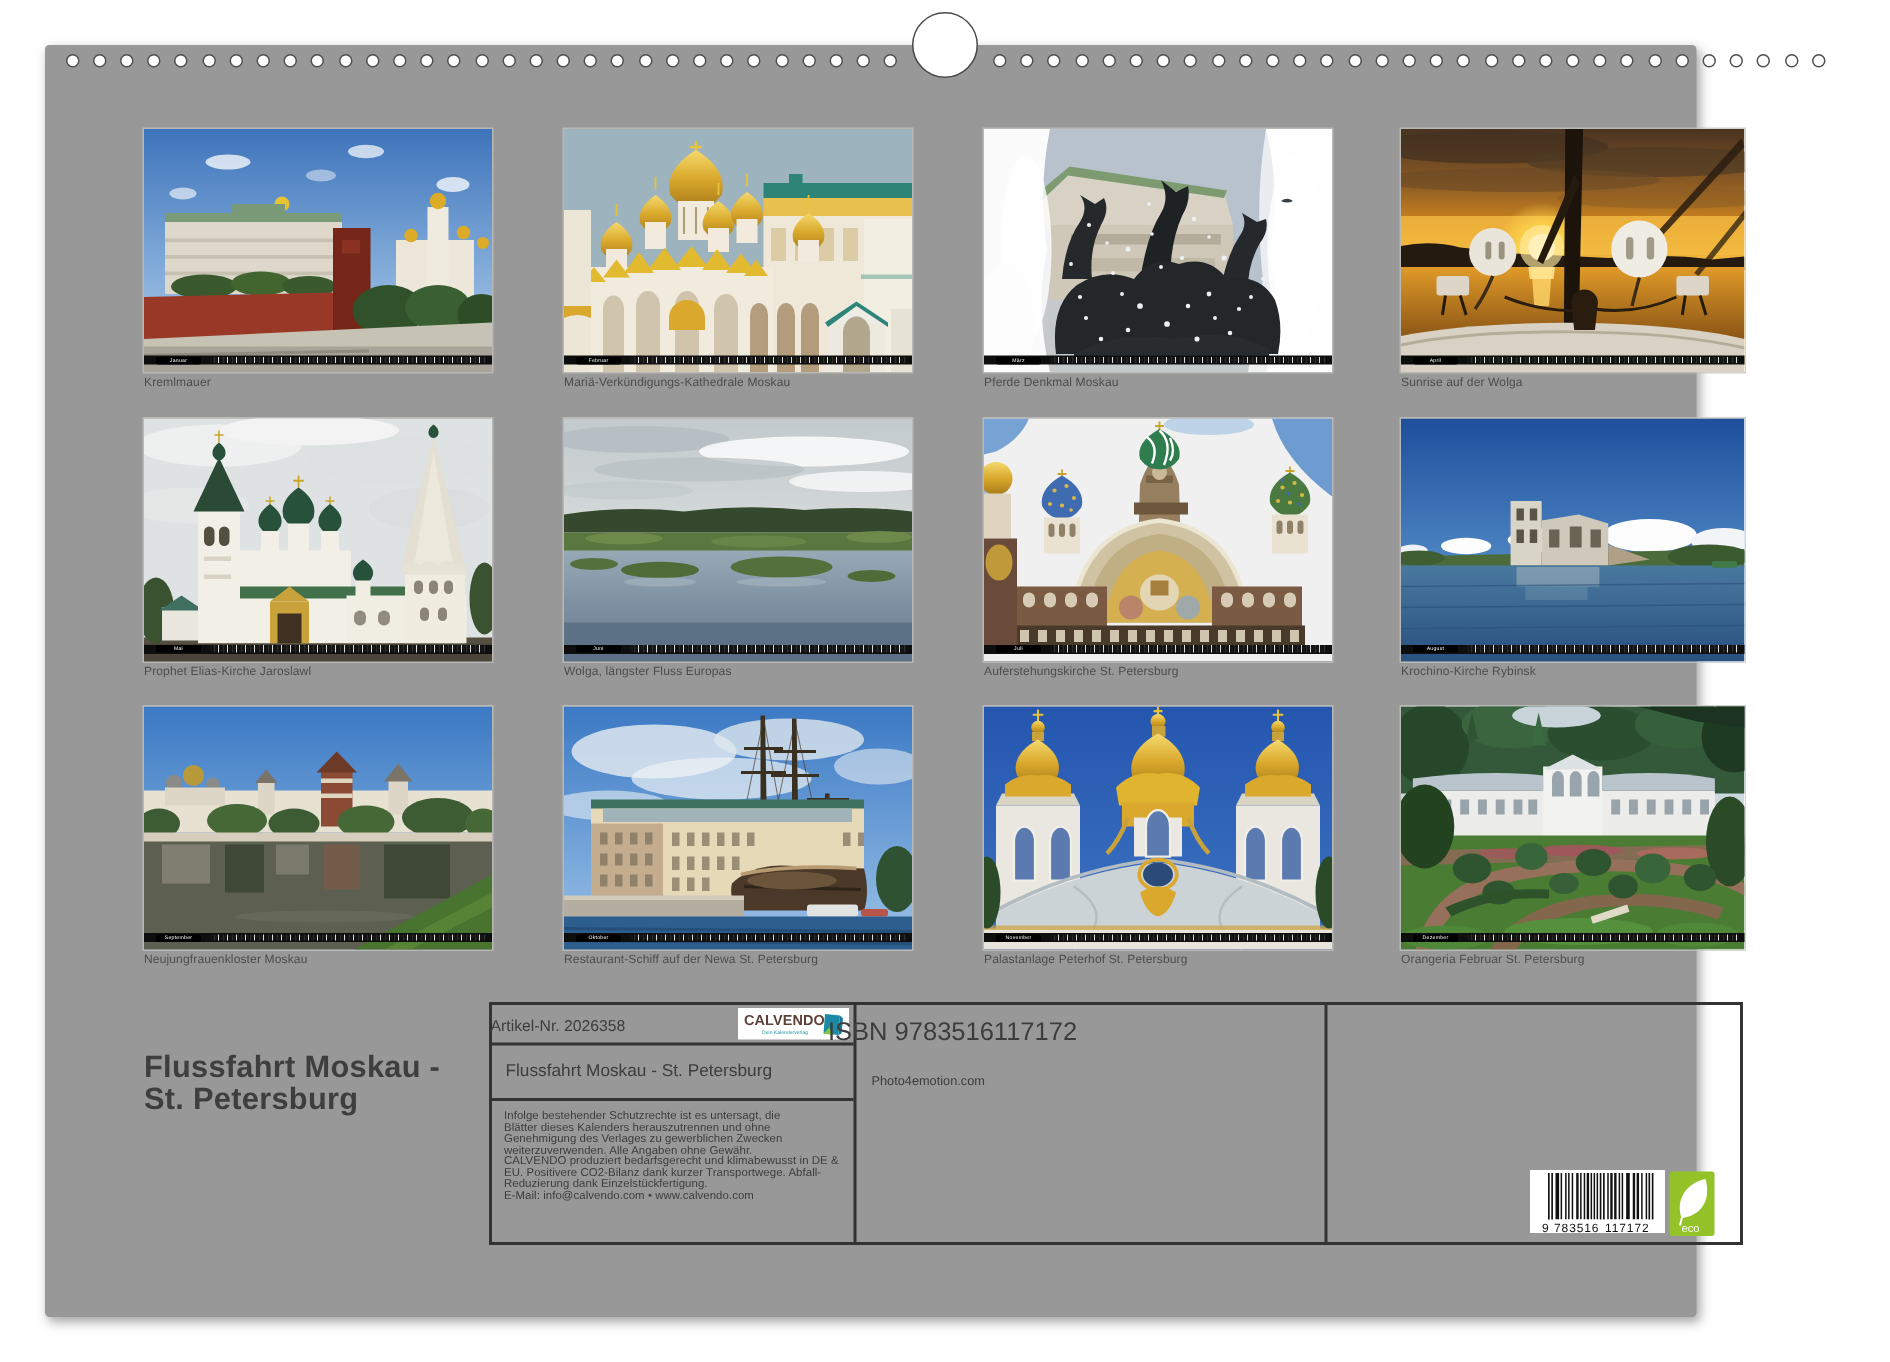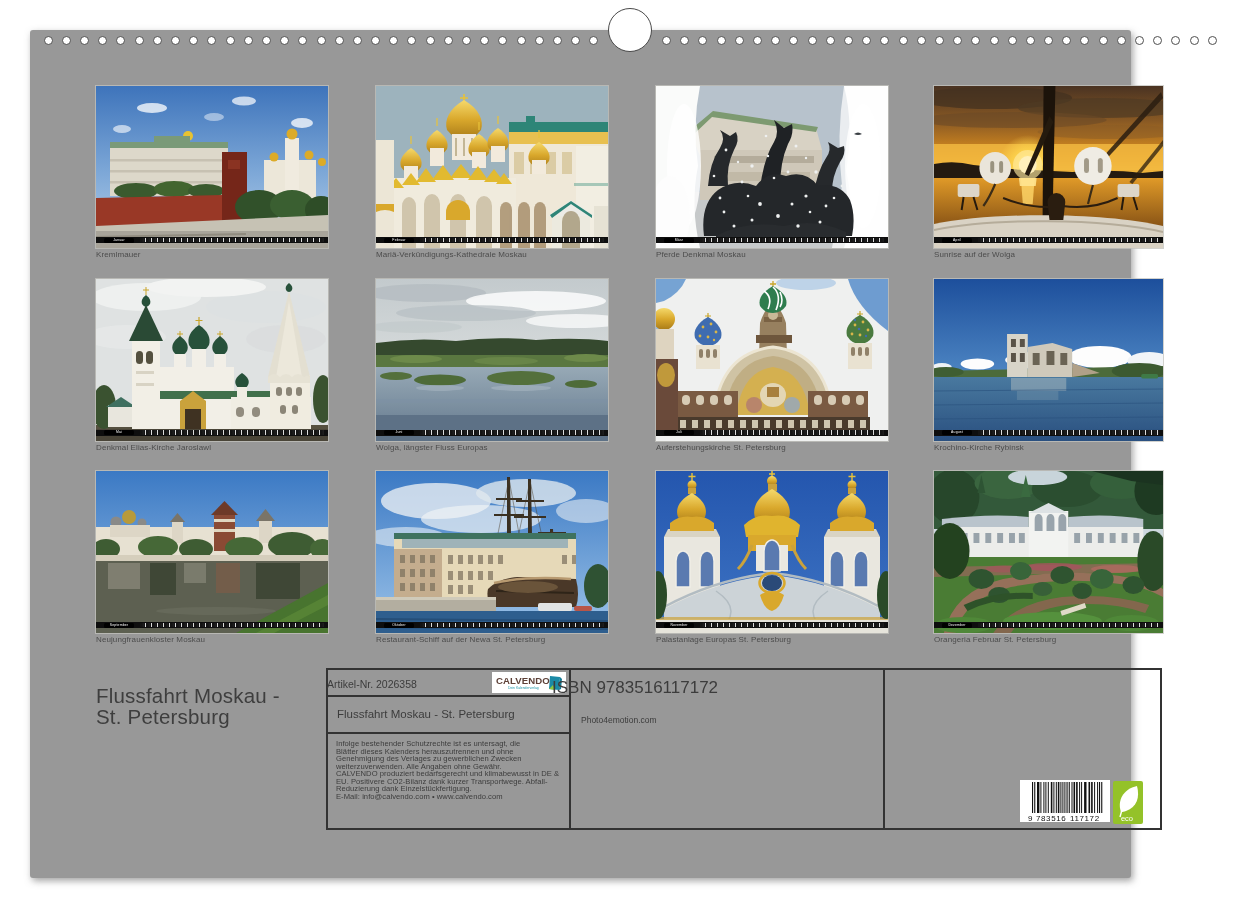--- a/index.html
+++ b/index.html
@@ -9,21 +9,21 @@
 .hole{position:absolute;width:7px;height:7px;border-radius:50%;background:#fff;border:1px solid #4f4f4f;top:5.5px;}
 #notch{position:absolute;left:578px;top:-22px;width:42px;height:42px;border-radius:50%;background:#fff;border:1px solid #4a4a4a;}
 .th{position:absolute;box-shadow:0 0 0 1px rgba(195,195,190,.75);}
 .th svg{position:absolute;left:0;top:0;}
 .strip{position:absolute;left:0;top:151px;height:6px;width:100%;background:#0e0e0e;}
 .mon{position:absolute;left:8px;top:0.5px;width:30px;height:5px;background:#000;border-radius:1.5px;color:#fff;
  font-size:3.4px;line-height:5px;text-align:center;overflow:hidden;letter-spacing:.2px;}
 .days{position:absolute;left:44px;top:0.8px;right:4px;height:4.6px;
  background:repeating-linear-gradient(90deg,#141414 0px,#141414 2.4px,#2e2e2e 3px,#141414 3.8px,#141414 5.2px,#dddddd 5.2px,#dddddd 6px);}
 .cap{position:absolute;font-size:8px;color:#4c4c4c;white-space:nowrap;letter-spacing:0.1px;}
-#title{position:absolute;left:66px;top:656px;font-size:20.5px;line-height:20.5px;color:#3e3e3e;letter-spacing:0.2px;}
+#title{position:absolute;left:66px;top:672px;font-size:20.5px;line-height:20.5px;color:#3e3e3e;letter-spacing:0.2px;font-weight:bold;}
 .line{position:absolute;background:#333333;}
 .tx{position:absolute;color:#3c3c3c;white-space:nowrap;}
 </style></head><body>
 <div id="card">
 <div class="hole" style="left:13.6px"></div>
 <div class="hole" style="left:31.8px"></div>
 <div class="hole" style="left:50.0px"></div>
 <div class="hole" style="left:68.2px"></div>
 <div class="hole" style="left:86.4px"></div>
 <div class="hole" style="left:104.6px"></div>
@@ -347,21 +347,21 @@
 <rect x="140" y="128" width="8" height="10" rx="4" fill="#6a6354" opacity=".7"></rect>
 <rect x="156" y="128" width="8" height="10" rx="4" fill="#6a6354" opacity=".7"></rect>
 <ellipse cx="227" cy="120" rx="10" ry="24" fill="#3a5230"></ellipse>
 <rect x="0" y="150" width="232" height="12" fill="#4a4538"></rect>
 </svg>
 <div class="strip">
         <span class="mon">Mai</span>
         <div class="days"></div>
       </div>
 </div>
-<div class="cap" style="left:66.0px;top:412.5px">Denkmal Elias-Kirche Jaroslawl</div>
+<div class="cap" style="left:66.0px;top:412.5px">Prophet Elias-Kirche Jaroslawl</div>
 <div class="th" style="left:346.0px;top:248.5px;width:232px;height:162px">
 <svg width="232px" height="162px" viewBox="0 0 232 162" preserveAspectRatio="none">
 <rect width="232" height="162" fill="url(#sky6)"></rect>
 <ellipse cx="50" cy="14" rx="60" ry="9" fill="#b4bcc0" opacity=".8"></ellipse>
 <ellipse cx="160" cy="22" rx="70" ry="10" fill="#fff" opacity=".8"></ellipse>
 <ellipse cx="90" cy="34" rx="70" ry="8" fill="#b7bfc3" opacity=".7"></ellipse>
 <ellipse cx="200" cy="42" rx="50" ry="7" fill="#fff" opacity=".7"></ellipse>
 <ellipse cx="40" cy="48" rx="46" ry="6" fill="#c3cacc" opacity=".8"></ellipse>
 <path d="M0,64 Q40,58 80,62 Q120,57 160,61 Q200,58 232,62 L232,76 L0,76 Z" fill="#35492e"></path>
 <rect x="0" y="76" width="232" height="13" fill="#5a7740"></rect>
@@ -669,21 +669,21 @@
 <rect x="0" y="148" width="232" height="14" fill="#e6e4db"></rect>
 <rect x="0" y="146" width="232" height="3" fill="#caa23c" opacity=".7"></rect>
 <ellipse cx="2" cy="124" rx="9" ry="24" fill="#2a4a28"></ellipse>
 <ellipse cx="230" cy="124" rx="9" ry="24" fill="#2a4a28"></ellipse>
 </svg>
 <div class="strip">
         <span class="mon">November</span>
         <div class="days"></div>
       </div>
 </div>
-<div class="cap" style="left:626.0px;top:605.0px">Palastanlage Europas St. Petersburg</div>
+<div class="cap" style="left:626.0px;top:605.0px">Palastanlage Peterhof St. Petersburg</div>
 <div class="th" style="left:904.0px;top:441.0px;width:229px;height:162px">
 <svg width="229px" height="162px" viewBox="0 0 232 162" preserveAspectRatio="none">
 <rect width="232" height="162" fill="#cdd8de"></rect>
 <rect x="0" y="0" width="232" height="58" fill="#33593a"></rect>
 <ellipse cx="20" cy="26" rx="26" ry="28" fill="#27472b"></ellipse>
 <ellipse cx="75" cy="12" rx="34" ry="16" fill="#3a653f"></ellipse>
 <ellipse cx="135" cy="18" rx="36" ry="18" fill="#2b4e30"></ellipse>
 <ellipse cx="190" cy="12" rx="32" ry="16" fill="#35603b"></ellipse>
 <ellipse cx="225" cy="20" rx="22" ry="24" fill="#1e3a22"></ellipse>
 <ellipse cx="105" cy="6" rx="30" ry="8" fill="#c8d4da"></ellipse>

